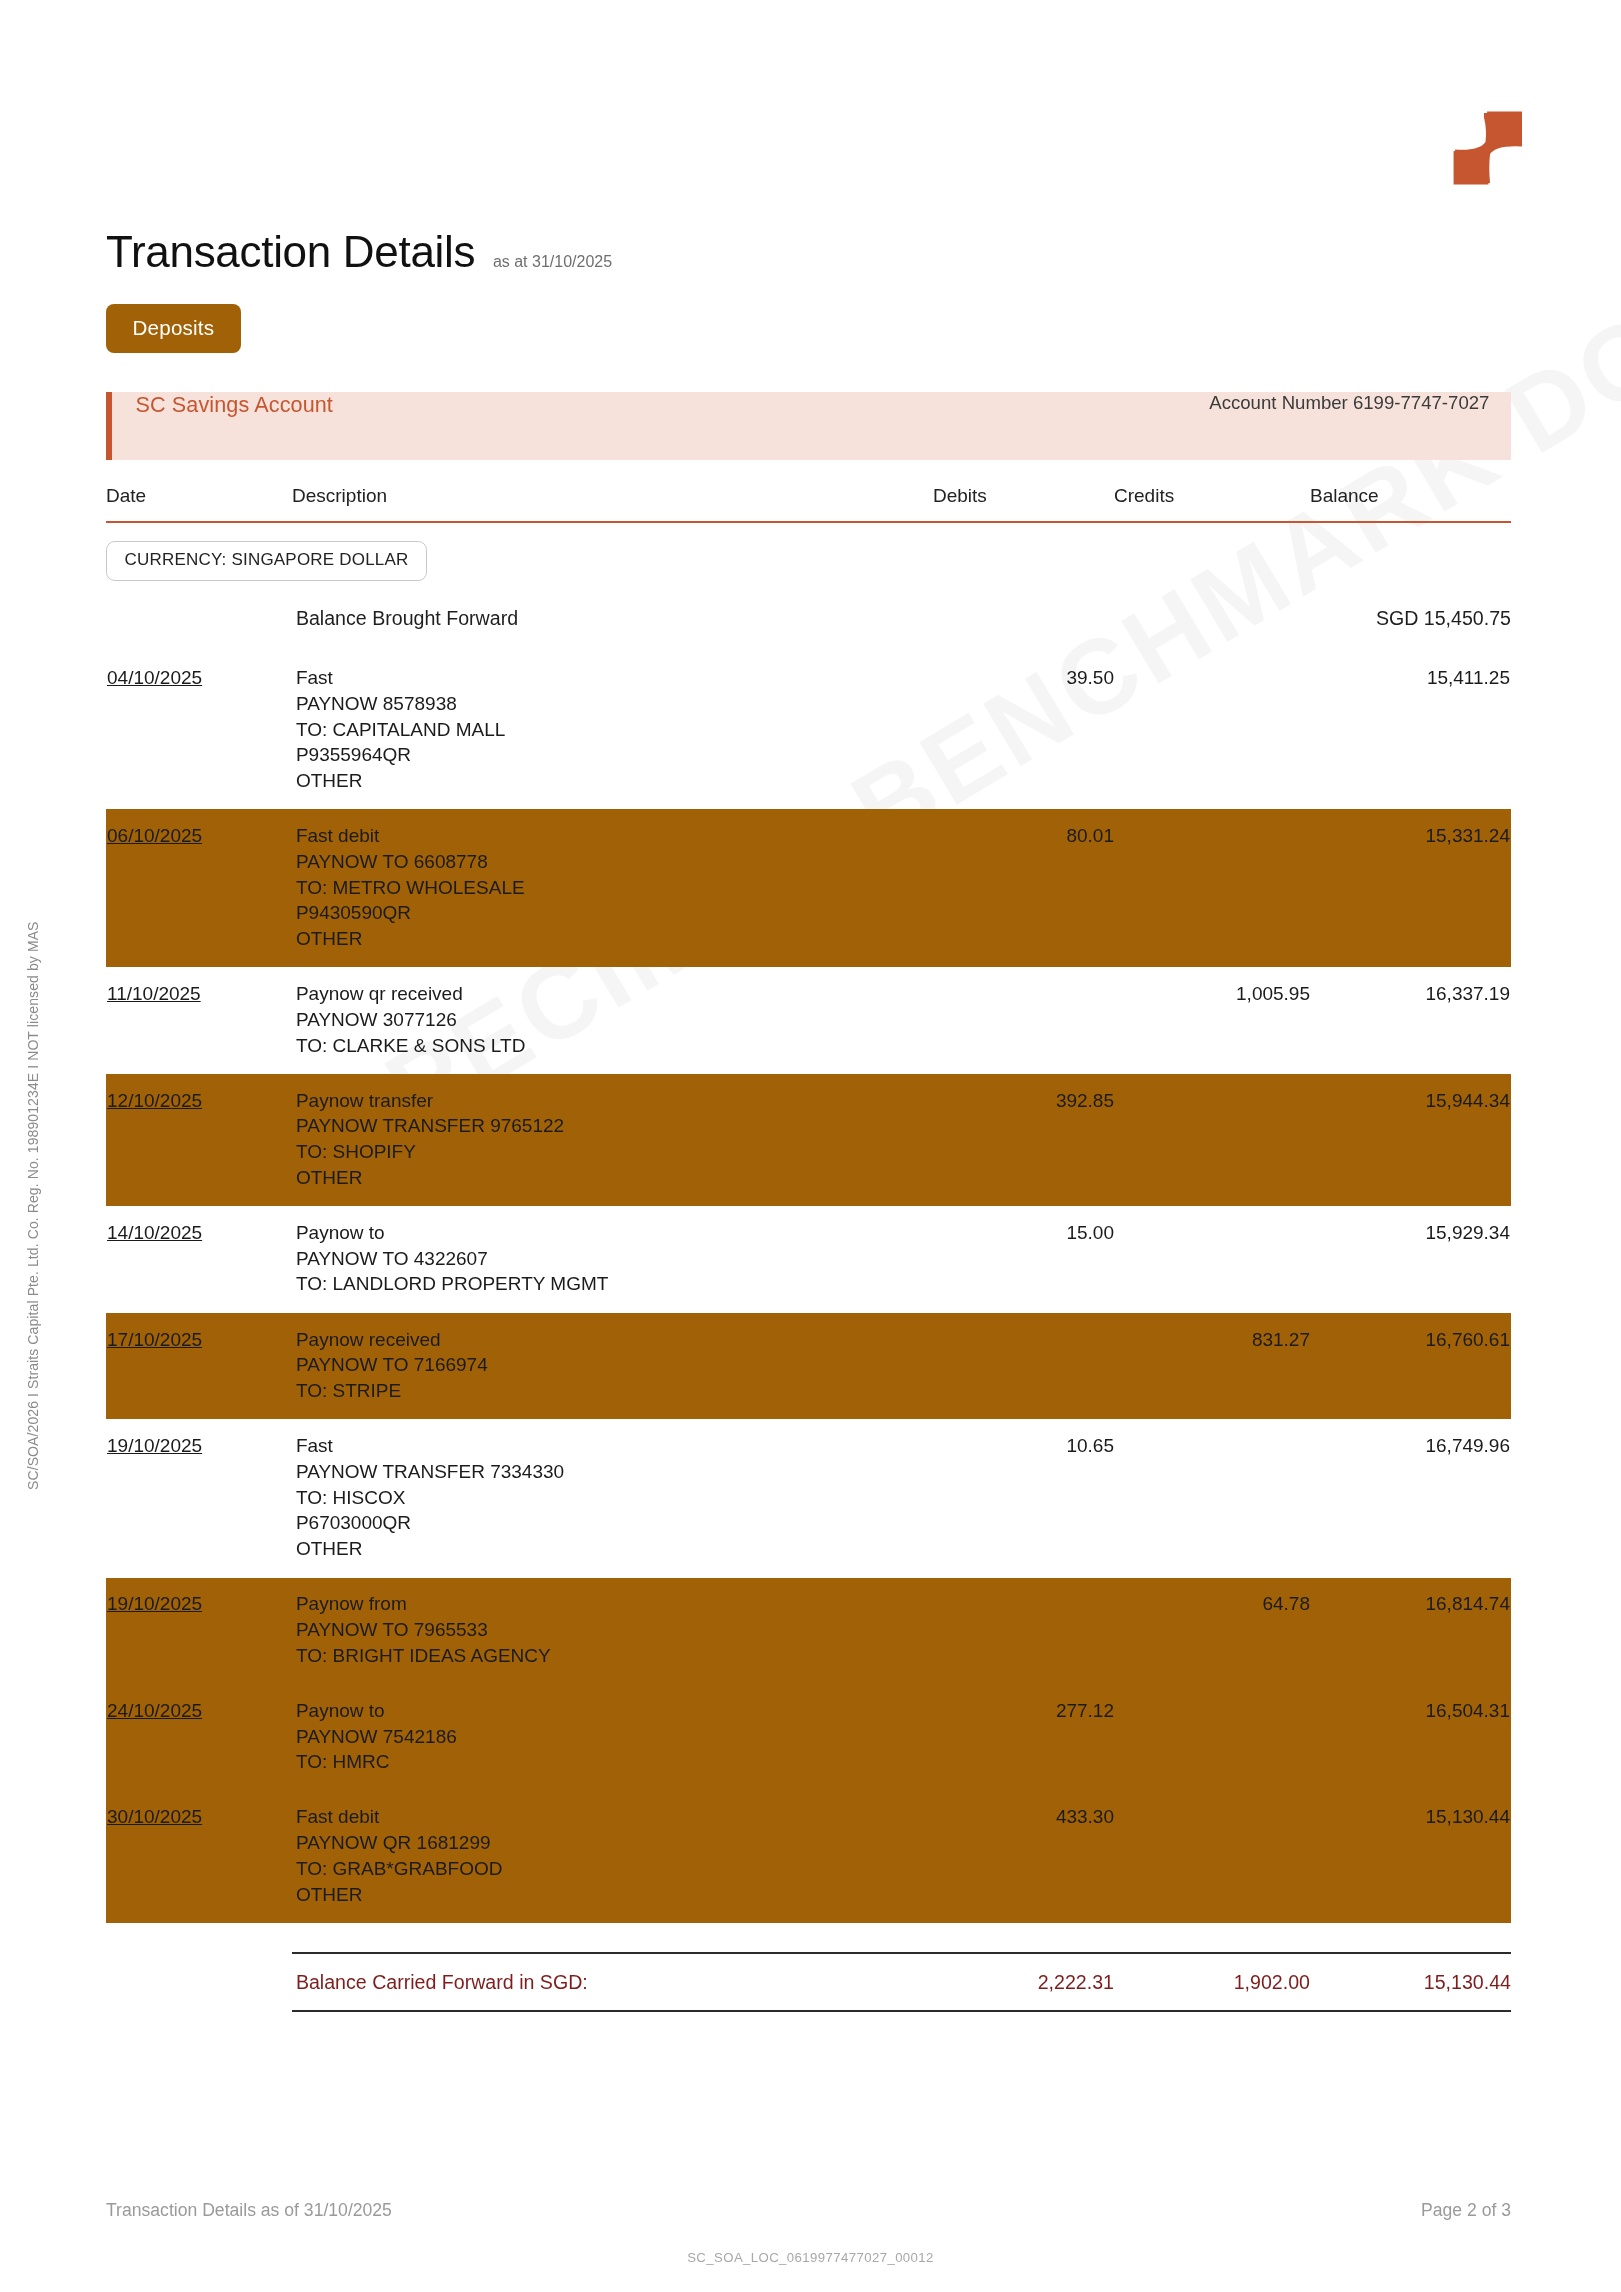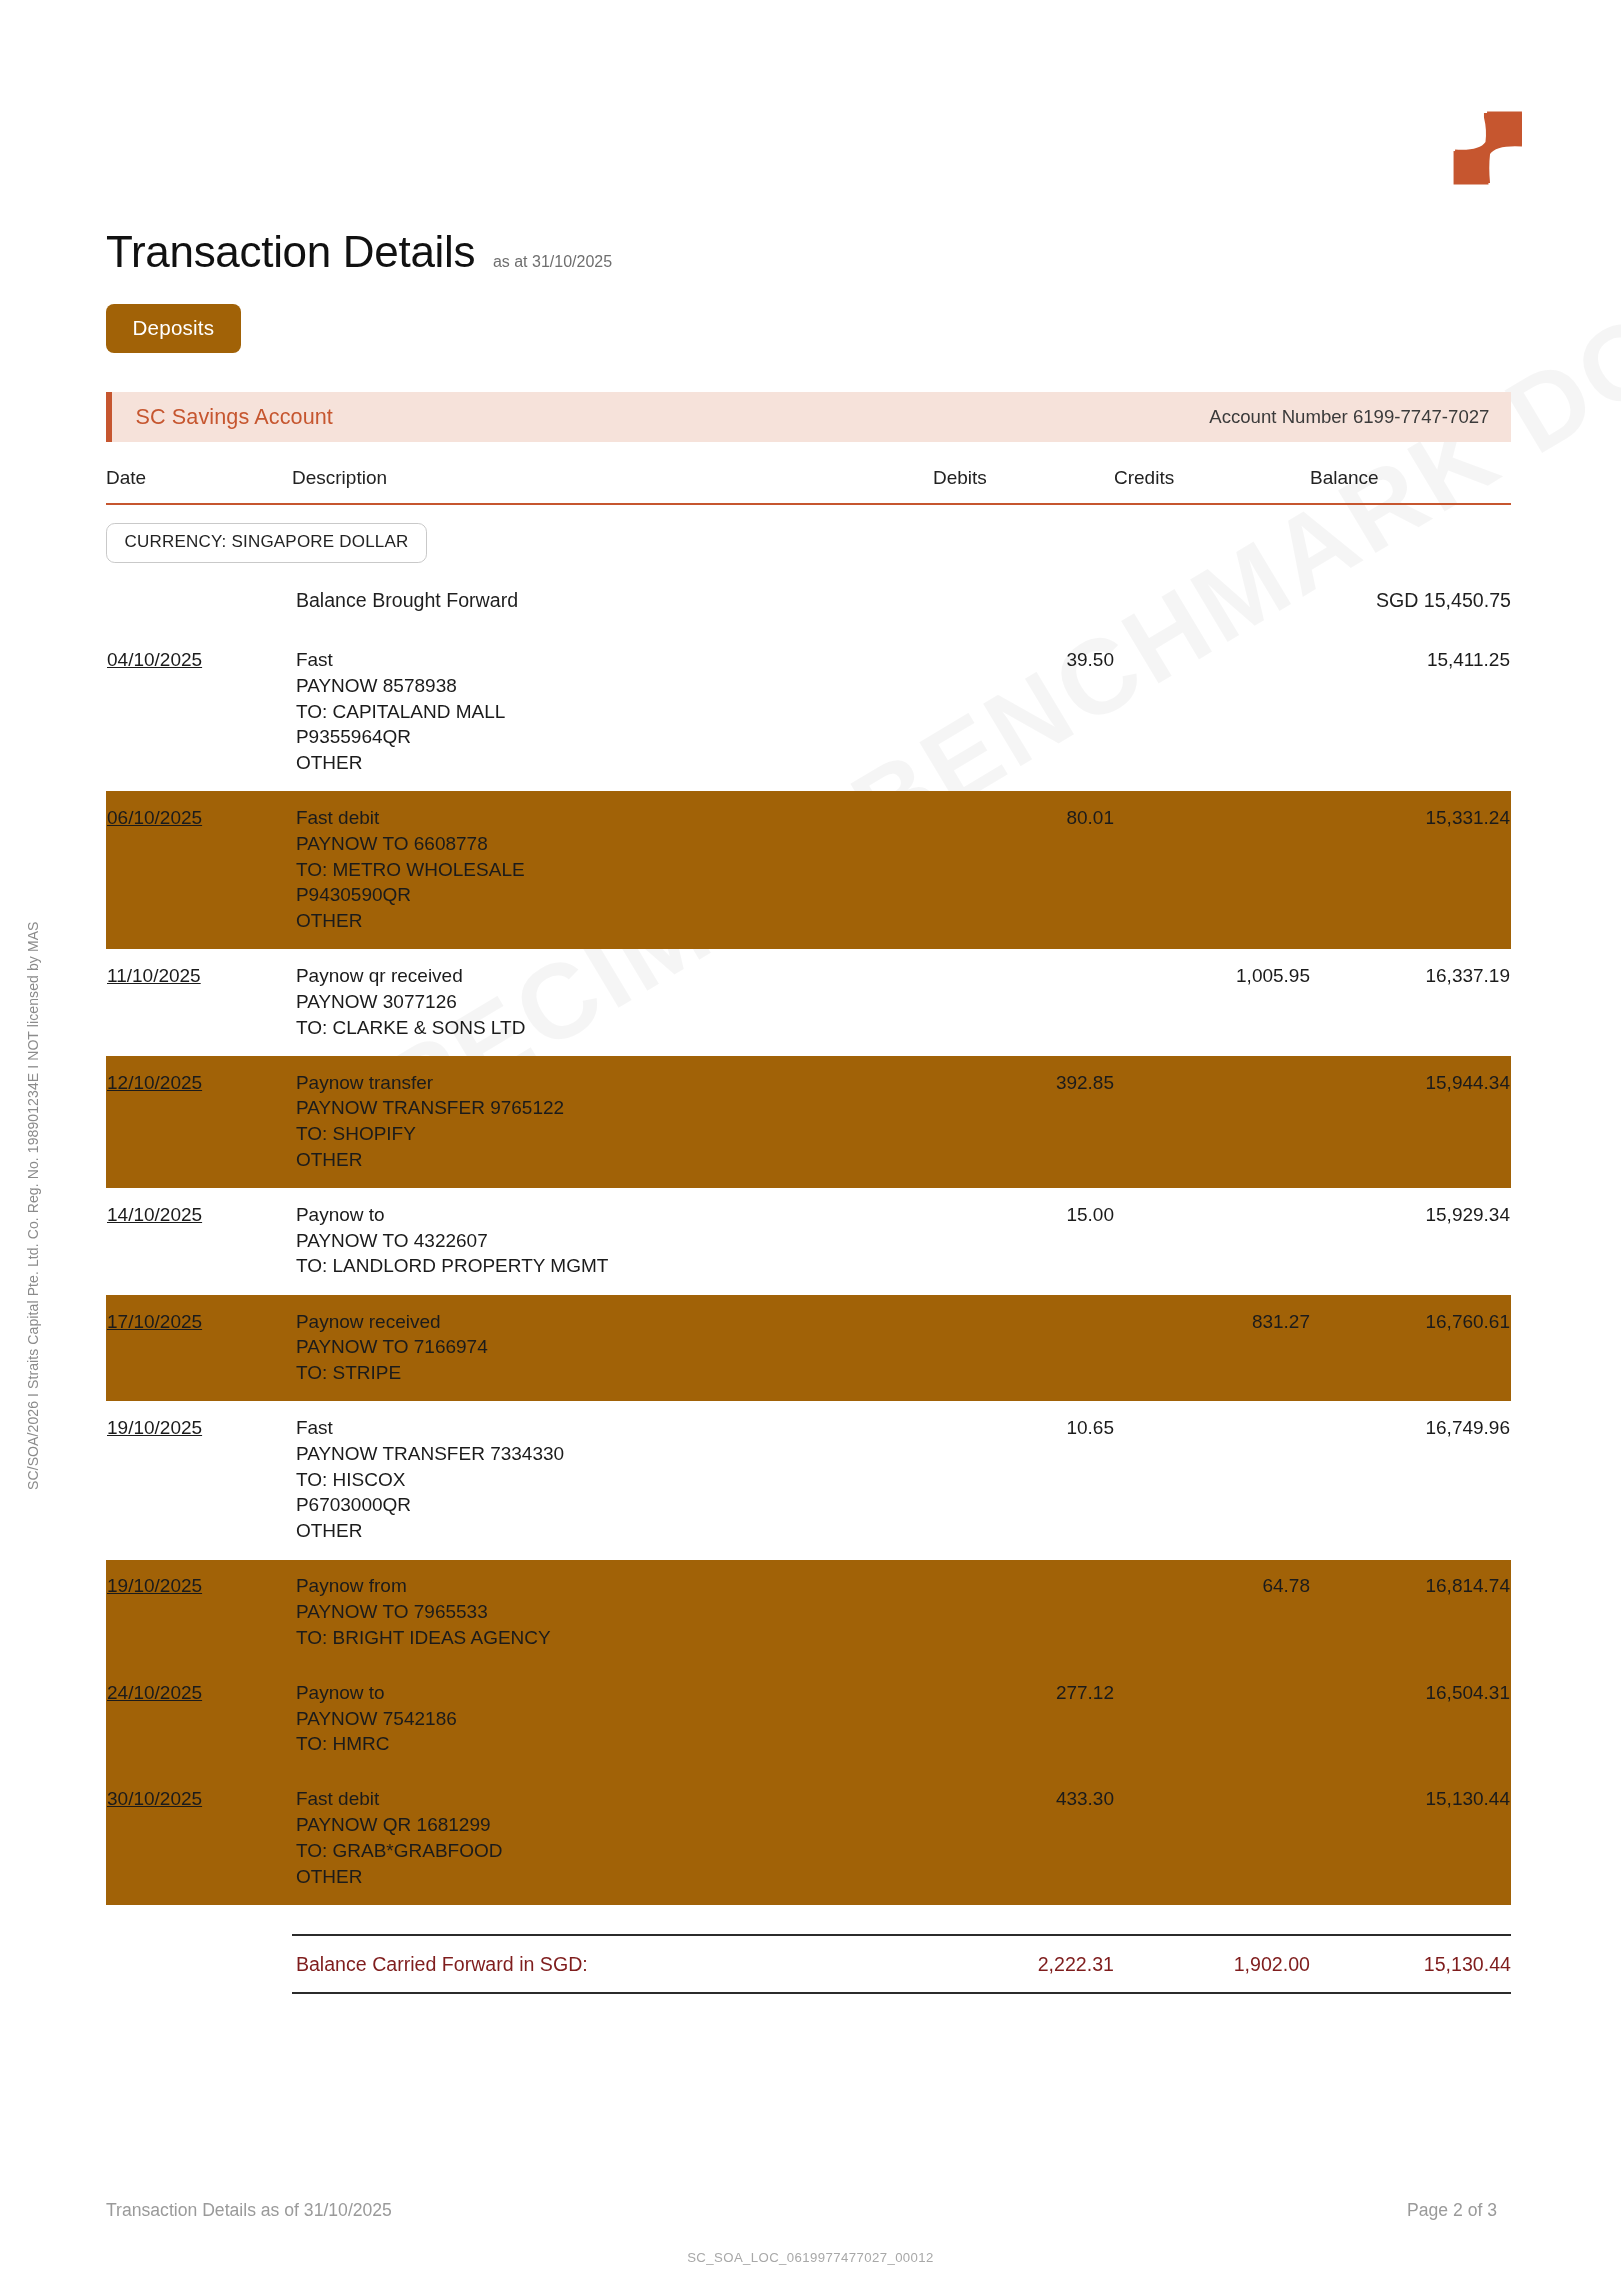--- a/index.html
+++ b/index.html
@@ -110,23 +110,22 @@
     font-size: 20.6px;
     padding: 11.8px 26.5px 12.7px 26.5px;
     border-radius: 8px;
     letter-spacing: 0.2px;
   }
 
   .acct-bar {
     margin-top: 39px;
     background: #f6e2da;
     border-left: 6.9px solid #c6562f;
-    height: 50px;
+    height: 68px;
     display: flex;
-    align-items: center;
     justify-content: space-between;
     padding: 0 21.6px 0 23.5px;
     box-sizing: border-box;
   }
   .acct-name {
     color: #c6562f;
     font-size: 21.6px;
     letter-spacing: 0.1px;
   }
   .acct-number {
@@ -205,21 +204,21 @@
     border-bottom: 2.9px solid #2b2b2b;
   }
   tr.total-row td.tot-blank { border-top: none; border-bottom: none; }
   tr.total-row td.tot-label { padding-left: 3.9px; }
   tr.total-row td.tot-amt { text-align: right; }
 
   
   .footer {
     position: absolute;
     left: 106px;
-    right: 124px;
+    right: 110px;
     top: 2200px;
     display: flex;
     justify-content: space-between;
     font-size: 17.6px;
     color: #9a9a9a;
     z-index: 2;
   }
   .docref {
     position: absolute;
     left: 0;

